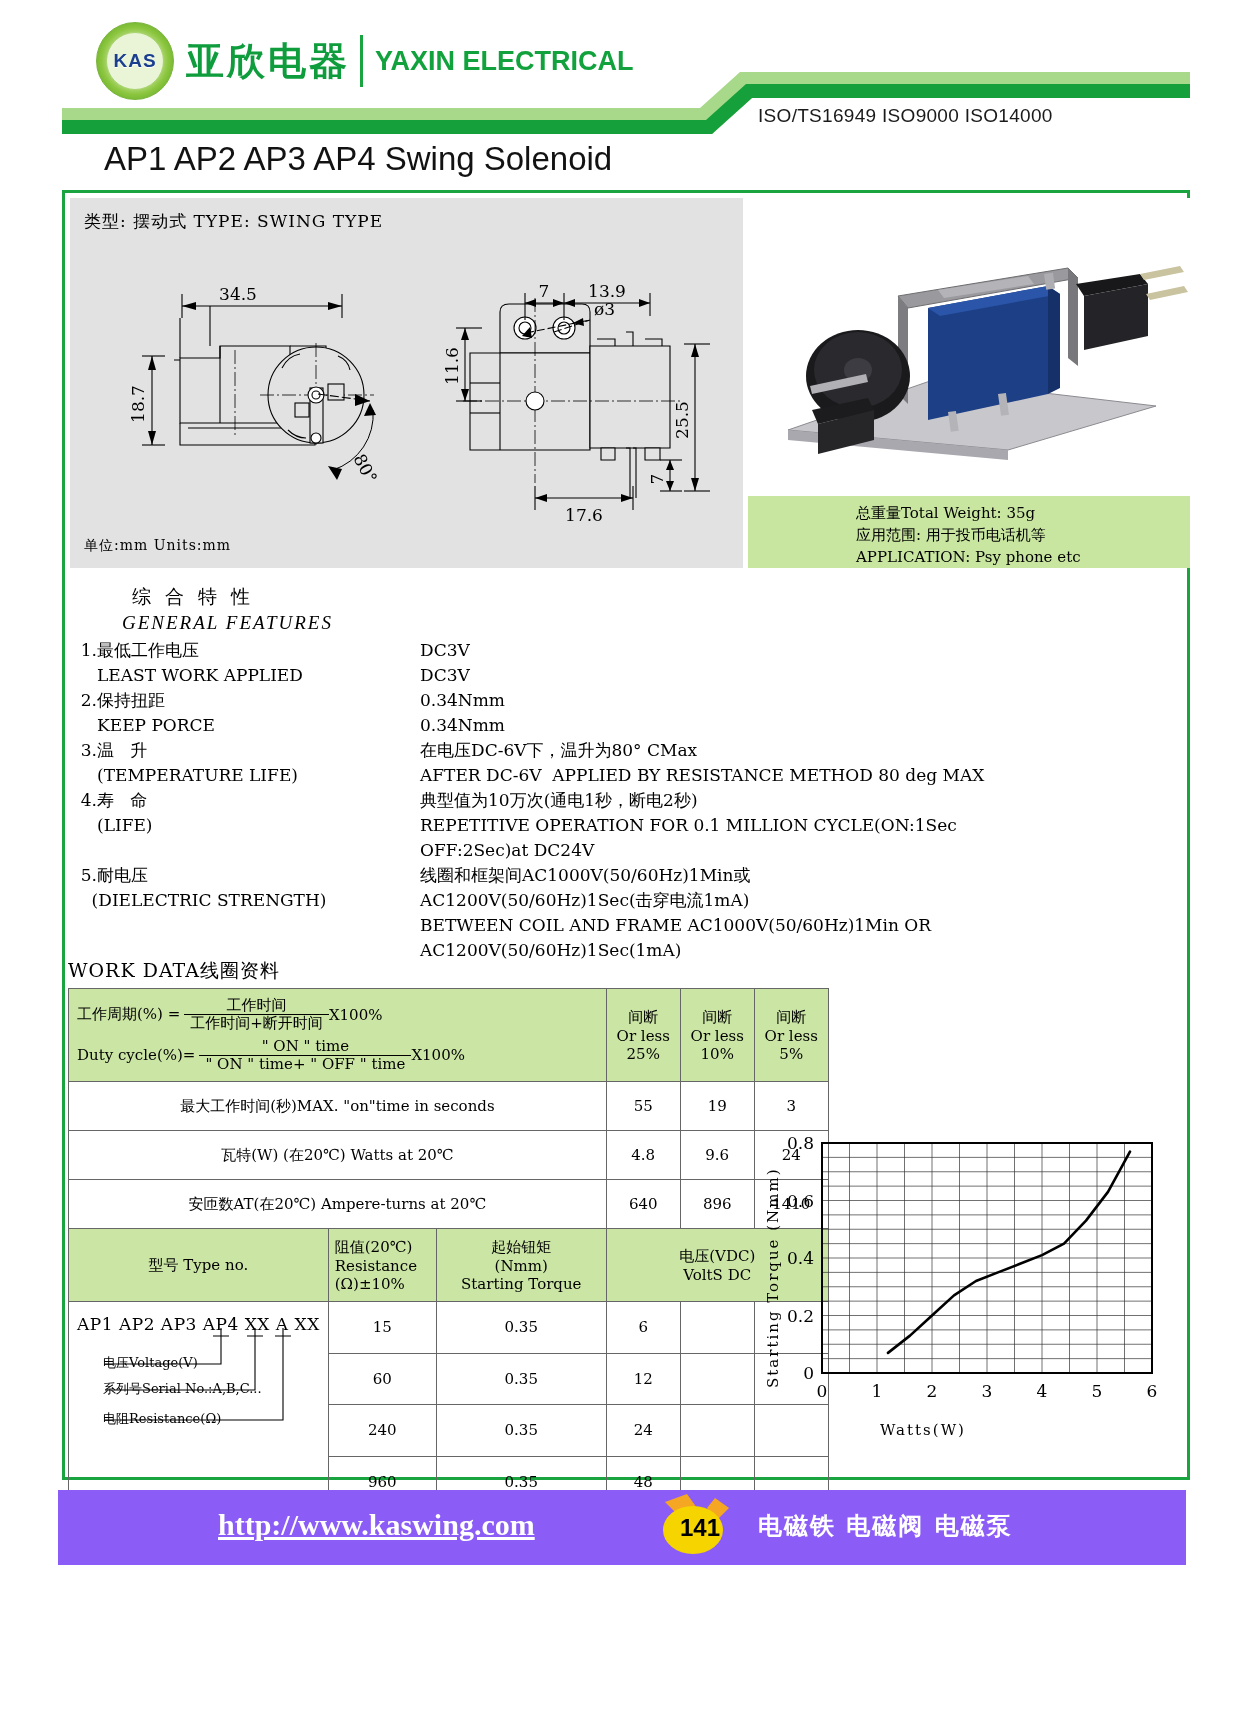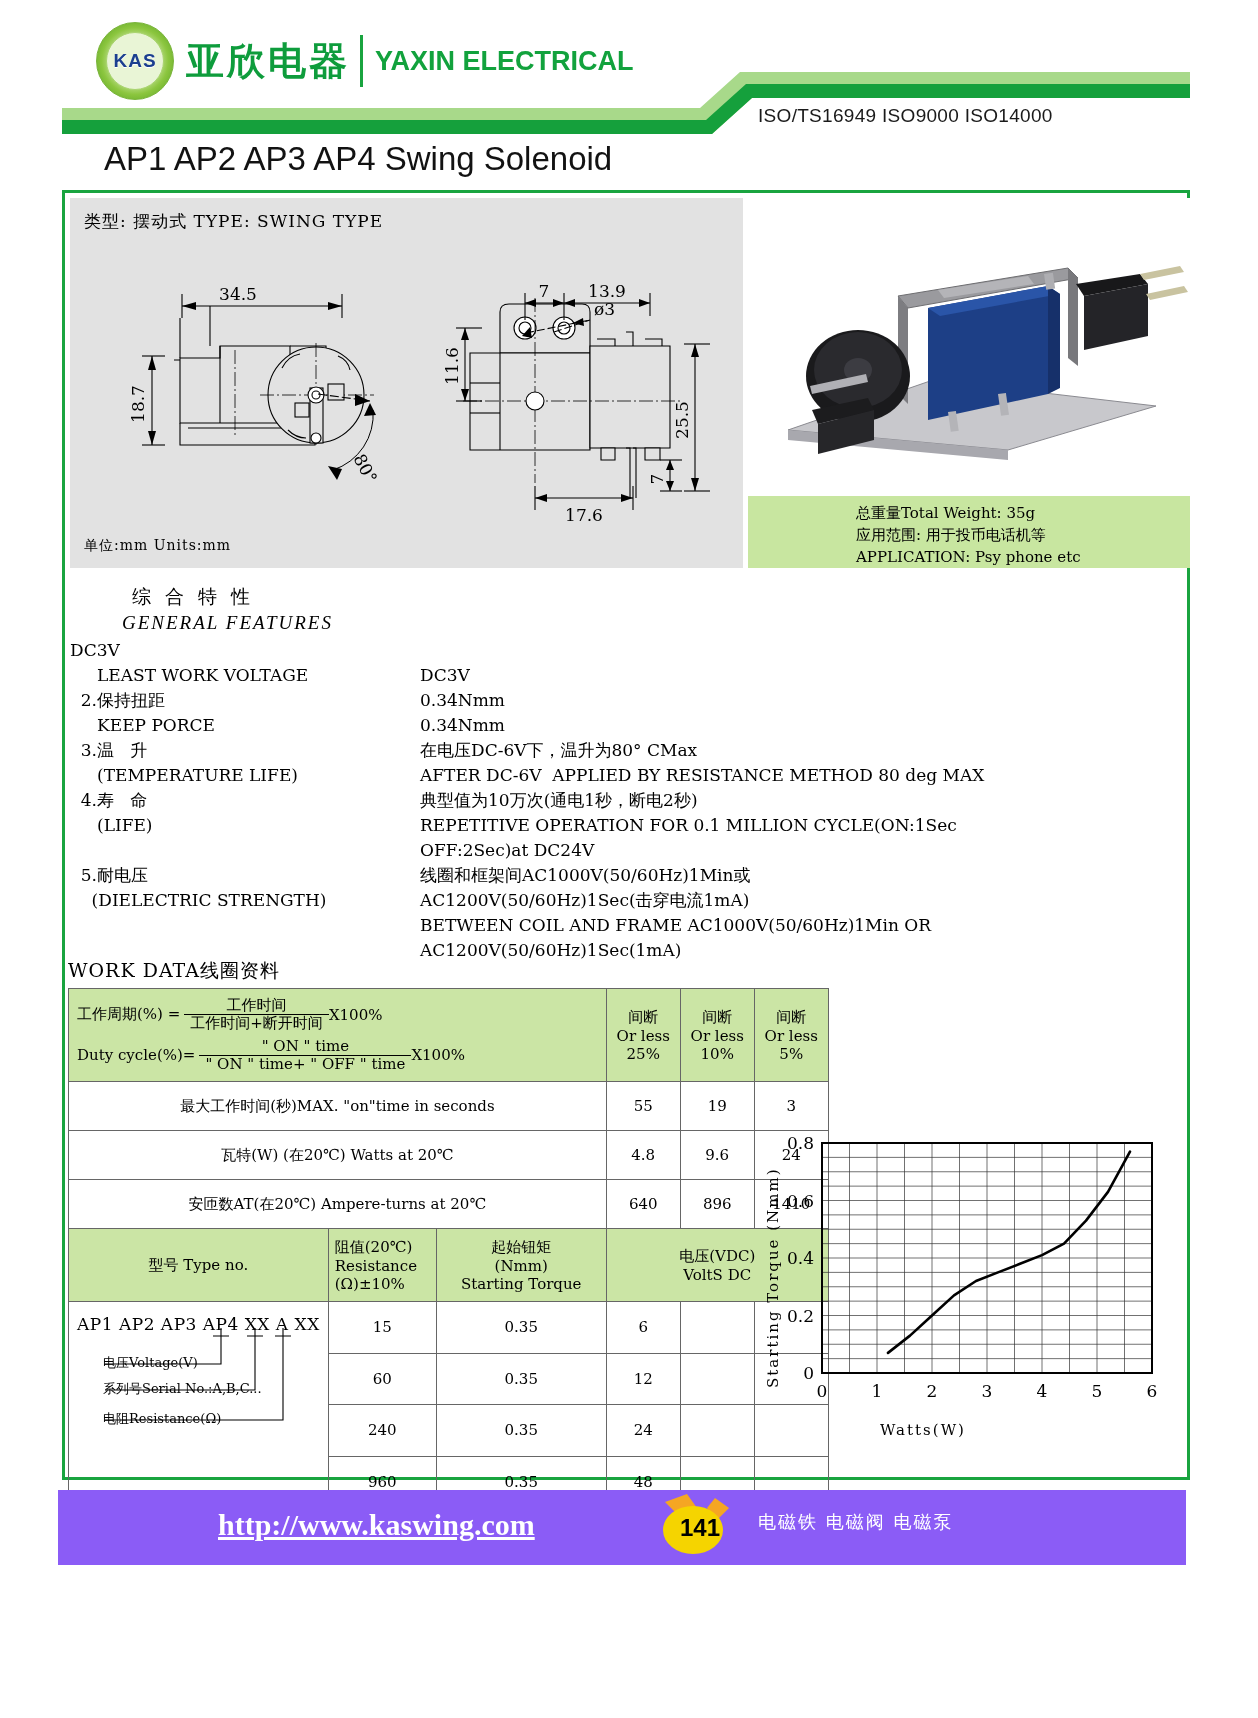--- a/index.html
+++ b/index.html
@@ -154,22 +154,22 @@
     text-decoration:underline;
   }
   .pagebadge{
     position:absolute;left:595px;top:4px;width:80px;height:68px;
   }
   .pagenum{
     position:absolute;left:622px;top:24px;color:#000;font-weight:bold;
     font-family:"Liberation Sans",sans-serif;font-size:24px;
   }
   .footer-cn{
-    position:absolute;left:700px;top:20px;color:#fff;font-weight:normal;
-    font-family:"DejaVu Sans",sans-serif;font-size:18px;letter-spacing:2px;
+    position:absolute;left:700px;top:20px;color:#fff;font-weight:bold;
+    font-family:"DejaVu Sans",sans-serif;font-size:24px;letter-spacing:2px;
   }
 </style>
 </head>
 <body>
 
 <div class="page">
 
   <div class="header">
     <svg class="band" width="1258" height="150">
       <polygon points="62,108 700,108 740,72 1190,72 1190,98 752,98 712,134 62,134" fill="#a8d98a"></polygon>
@@ -365,24 +365,25 @@
     <div>总重量Total Weight: 35g</div>
     <div>应用范围: 用于投币电话机等</div>
     <div>APPLICATION: Psy phone etc</div>
   </div>
 
   <div class="gf">
     <div class="gf-title-cn">综合特性</div>
     <div class="gf-title-en">GENERAL FEATURES</div>
     <div class="gf-rows" id="gf-rows">
         <div class="gf-row">
+          <div class="gf-lab">  1.最低工作电压</div>
           <div class="gf-val">DC3V</div>
         </div>
         <div class="gf-row">
-          <div class="gf-lab">     LEAST WORK VOLTAGE</div>
+          <div class="gf-lab">     LEAST WORK APPLIED</div>
           <div class="gf-val">DC3V</div>
         </div>
         <div class="gf-row">
           <div class="gf-lab">  2.保持扭距</div>
           <div class="gf-val">0.34Nmm</div>
         </div>
         <div class="gf-row">
           <div class="gf-lab">     KEEP PORCE</div>
           <div class="gf-val">0.34Nmm</div>
         </div>

